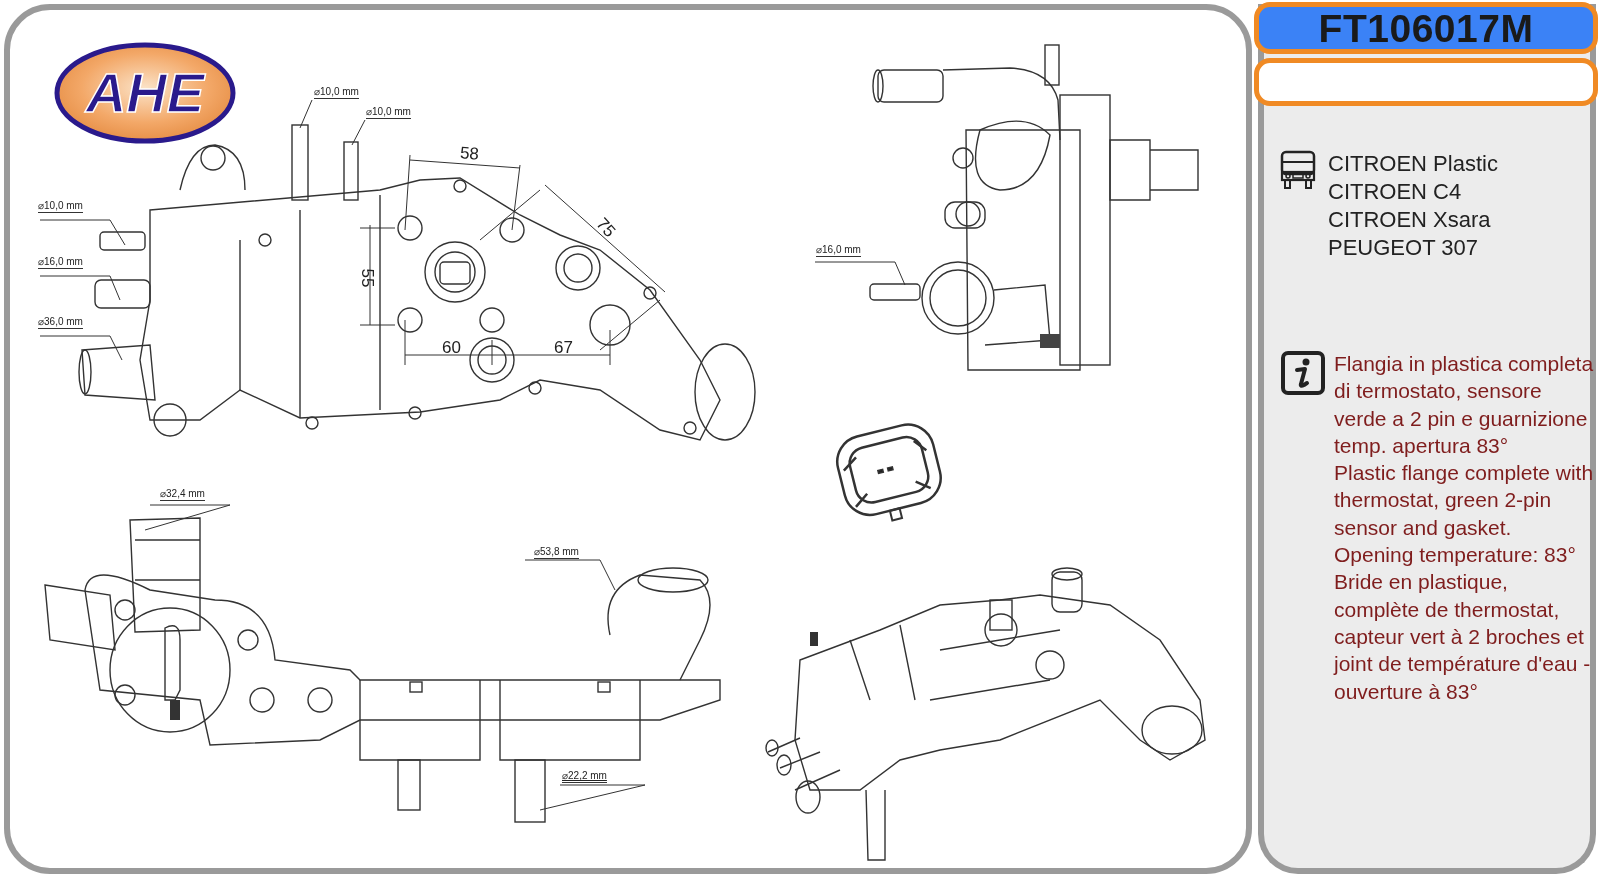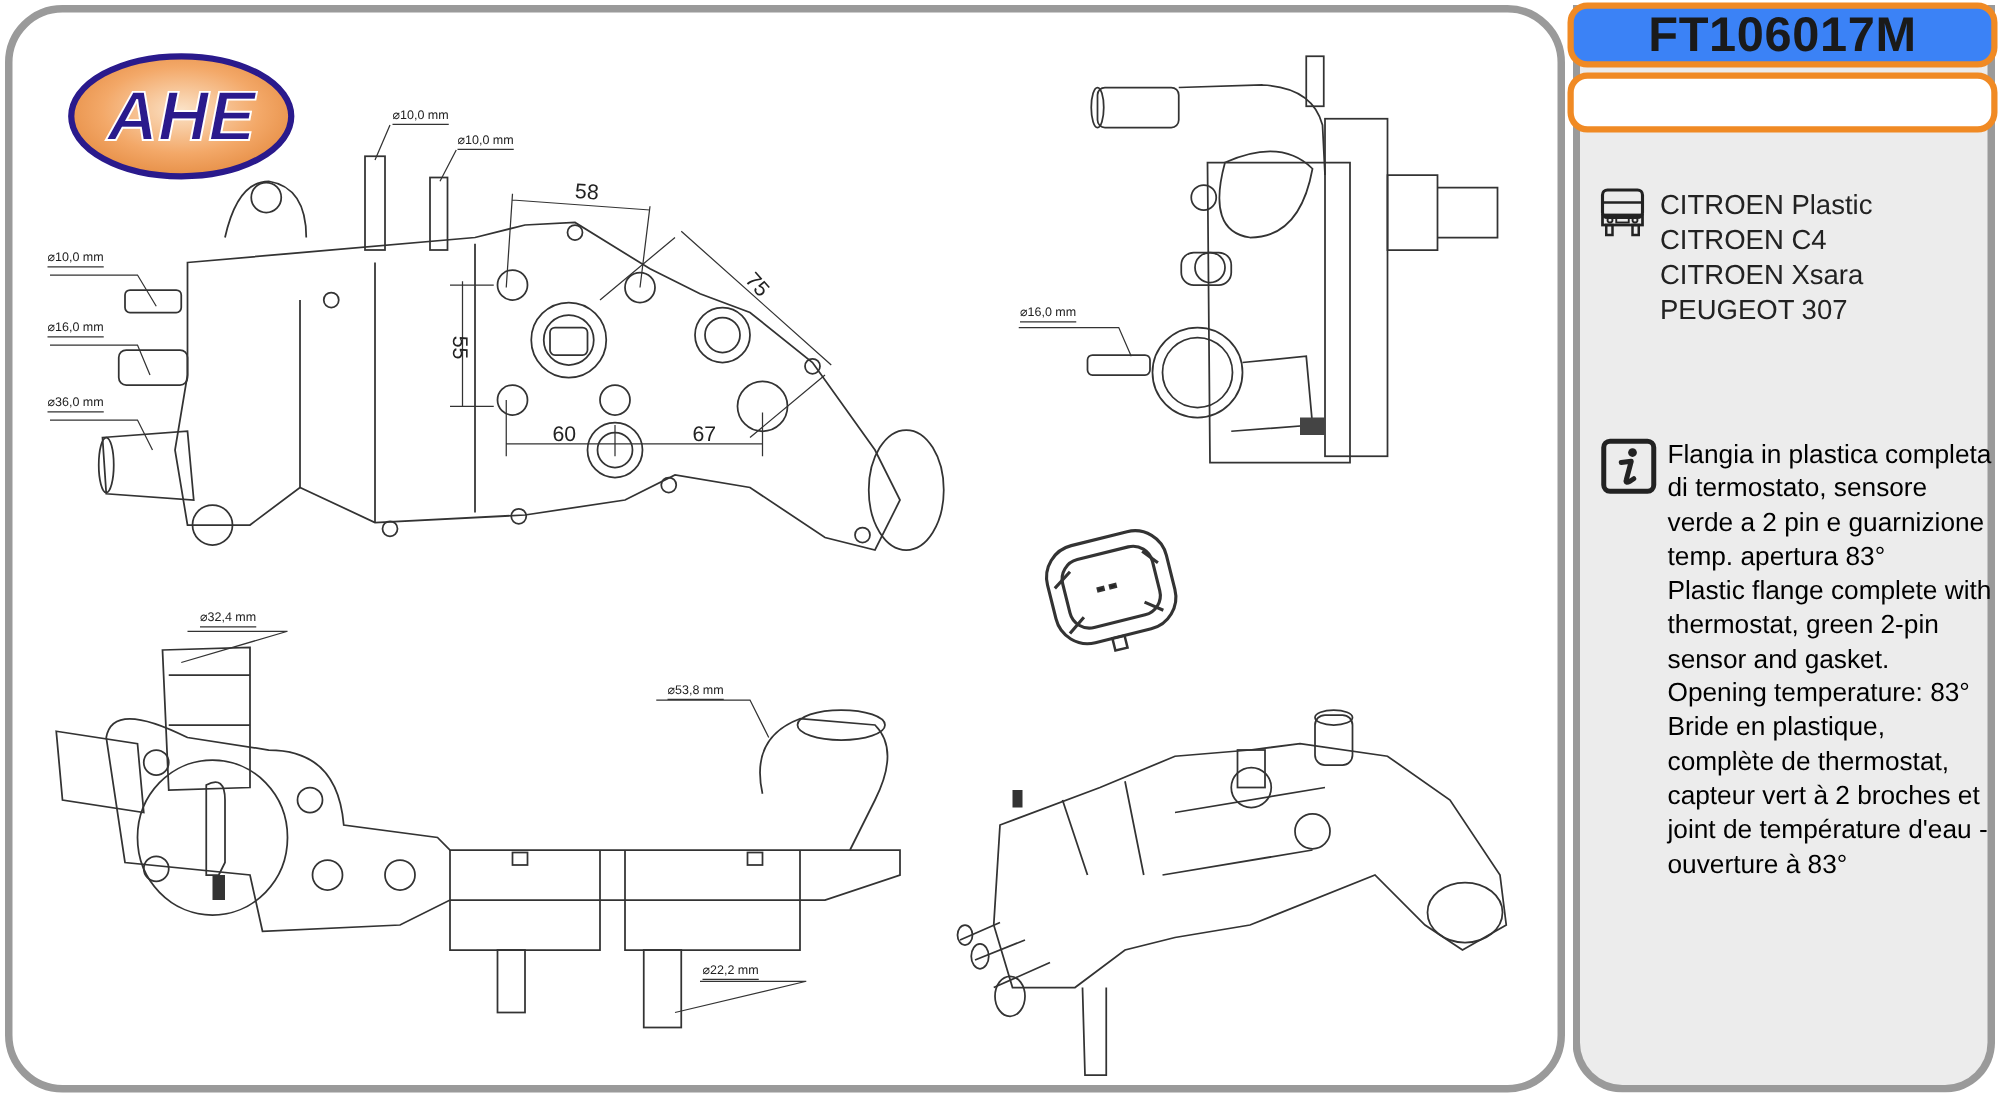--- a/index.html
+++ b/index.html
@@ -6,21 +6,21 @@
   body{width:1600px;height:881px;position:relative;overflow:hidden;font-family:"Liberation Sans",sans-serif;}
   .drawing-frame{position:absolute;left:4px;top:4px;width:1248px;height:870px;border:6px solid #9a9a9a;border-radius:46px;box-sizing:border-box;background:#fff;}
   .side-frame{position:absolute;left:1258px;top:4px;width:338px;height:870px;border:6px solid #9a9a9a;border-radius:0 0 40px 40px;border-top:none;box-sizing:border-box;background:#ececec;}
   .code-box{position:absolute;left:1254px;top:2px;width:344px;height:52px;border:5px solid #f08a24;border-radius:16px;box-sizing:border-box;background:#3b82f6;display:flex;align-items:flex-start;justify-content:center;}
   .code-box span{font-weight:bold;font-size:39px;color:#1a1a1a;letter-spacing:0.5px;}
   .blank-box{position:absolute;left:1254px;top:58px;width:344px;height:48px;border:5px solid #f08a24;border-radius:16px;box-sizing:border-box;background:#fff;}
   .apps{position:absolute;left:1280px;top:150px;display:flex;gap:12px;}
   .apps ul{list-style:none;margin:0;padding:0;}
   .apps li{font-size:22px;line-height:28px;color:#222;}
   .info{position:absolute;left:1280px;top:350px;display:flex;gap:8px;}
-  .info-text{width:262px;font-size:21px;line-height:27.3px;color:#000000;}
+  .info-text{width:262px;font-size:21px;line-height:27.3px;color:#7f1d1d;}
   .info-text p{margin:0;}
   .logo{position:absolute;left:52px;top:40px;}
   .dim{position:absolute;font-size:10px;color:#222;white-space:nowrap;}
   .dim.under{border-bottom:1px solid #333;padding-bottom:1px;}
   .dnum{position:absolute;font-size:17px;color:#222;}
   svg.draw{position:absolute;left:0;top:0;}
 </style>
 </head>
 <body>
 
@@ -194,19 +194,19 @@
 </svg>
 
 <div class="dim under" style="left:314px;top:86px;">⌀10,0 mm</div>
 <div class="dim under" style="left:366px;top:106px;">⌀10,0 mm</div>
 <div class="dim under" style="left:38px;top:200px;">⌀10,0 mm</div>
 <div class="dim under" style="left:38px;top:256px;">⌀16,0 mm</div>
 <div class="dim under" style="left:38px;top:316px;">⌀36,0 mm</div>
 <div class="dim under" style="left:816px;top:244px;">⌀16,0 mm</div>
 <div class="dim under" style="left:160px;top:488px;">⌀32,4 mm</div>
 <div class="dim under" style="left:534px;top:546px;">⌀53,8 mm</div>
-<div class="dim under" style="left:562px;top:770px;">⌀22,2 mm</div>
+<div class="dim under" style="left:562px;top:770px;text-decoration:underline;">⌀22,2 mm</div>
 
 <div class="dnum" style="left:460px;top:144px;transform:rotate(4deg);">58</div>
 <div class="dnum" style="left:358px;top:268px;transform:rotate(90deg);">55</div>
 <div class="dnum" style="left:596px;top:218px;transform:rotate(48deg);">75</div>
 <div class="dnum" style="left:442px;top:338px;">60</div>
 <div class="dnum" style="left:554px;top:338px;">67</div>
 
 </body></html>

